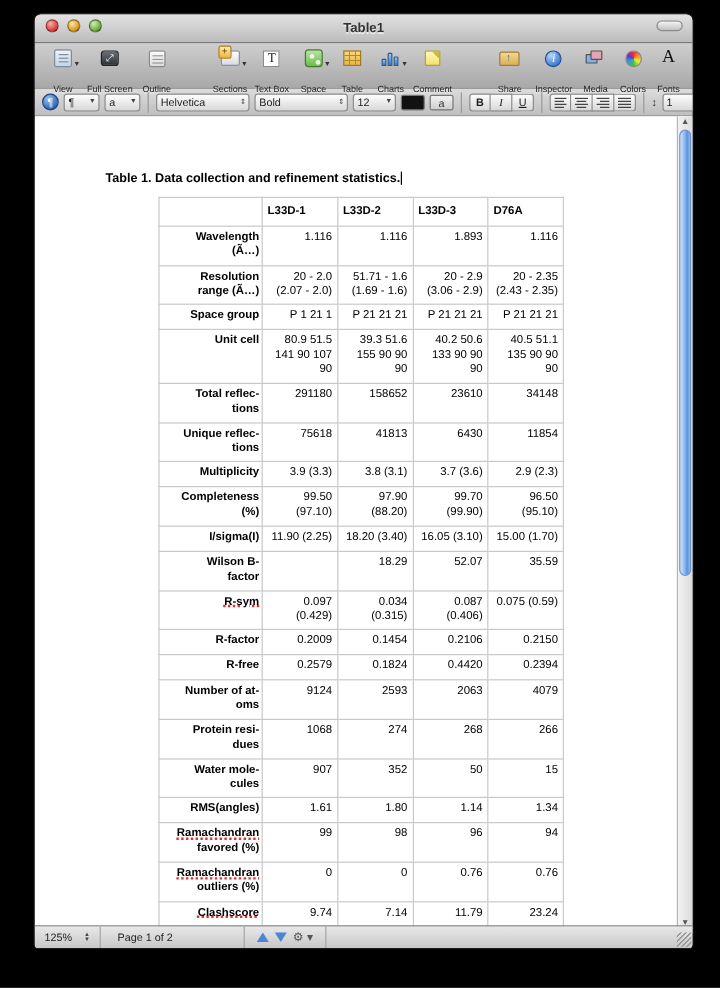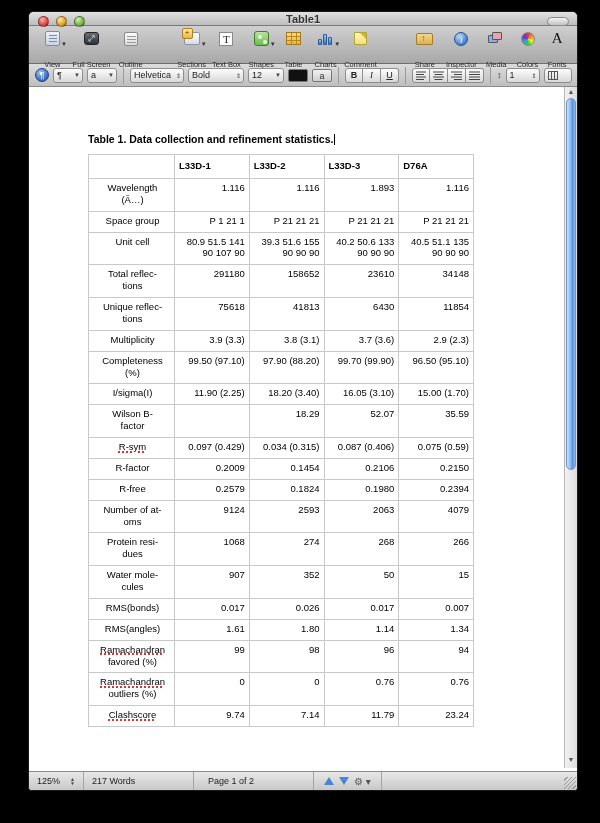--- a/index.html
+++ b/index.html
@@ -4,21 +4,21 @@
 <style>
   * { margin:0; padding:0; box-sizing:border-box; }
   html,body { width:600px; height:823px; background:#000; font-family:"Liberation Sans",sans-serif; overflow:hidden; }
   .window {
     position:absolute; left:28px; top:11px; width:550px; height:780px;
     border-radius:6px 6px 4px 4px; overflow:hidden; background:#fff;
     box-shadow:0 8px 24px rgba(0,0,0,.6); border:1px solid #1a1a1a;
   }
   
   .titlebar {
-    height:14px; background:linear-gradient(#e2e2e2,#bcbcbc);
+    height:24px; background:linear-gradient(#e2e2e2,#bcbcbc);
     border-bottom:1px solid #7a7a7a; position:relative;
     display:flex; align-items:center;
   }
   .tl-group { position:absolute; left:9px; top:4px; display:flex; gap:7px; }
   .tl { width:11px; height:11px; border-radius:50%; border:1px solid rgba(0,0,0,.35); }
   .tl.red { background:radial-gradient(circle at 35% 30%, #f7b3ad, #df4744 60%, #8e1f1d); }
   .tl.yellow { background:radial-gradient(circle at 35% 30%, #fde9ad, #dfa123 60%, #8e6314); }
   .tl.green { background:radial-gradient(circle at 35% 30%, #d2efb2, #77b247 60%, #3f6d1c); }
   .win-title { flex:1; text-align:center; font-size:11px; font-weight:bold; color:#333; text-shadow:0 1px 0 rgba(255,255,255,.6); }
   .tb-toggle { position:absolute; right:8px; top:5px; width:22px; height:9px; border-radius:5px;
@@ -82,25 +82,25 @@
   .fb-group { display:flex; flex:none; }
   .fb-group .fb-btn { border-radius:0; border-left-width:0; width:18px; justify-content:center; }
   .fb-group .fb-btn:first-child { border-radius:3px 0 0 3px; border-left-width:1px; }
   .fb-group .fb-btn:last-child { border-radius:0 3px 3px 0; }
   .al-svg { display:block; }
   
   .docarea { position:relative; height:681px; background:#fff; }
   .doc-content { position:absolute; left:59px; top:46px; width:412px; }
   .doc-title { font-size:10.5px; font-weight:bold; color:#000; margin-bottom:9px; position:relative; }
   .cursor-bar { display:inline-block; width:1px; height:11px; background:#000; vertical-align:-2px; margin-left:1px; }
-  table.stats { border-collapse:collapse; width:386px; table-layout:fixed; }
+  table.stats { border-collapse:collapse; width:338px; table-layout:fixed;margin-left:44px; }
   table.stats th, table.stats td { border:1px solid #c9c9c9; vertical-align:top; font-size:9.5px; line-height:1.25; }
   table.stats col.c0 { width:86px; }
   table.stats thead th { text-align:left; font-weight:bold; padding:5px 4px 6px 4px; }
-  table.stats tbody th { text-align:center; font-weight:normal; padding:3px 2px 5px 4px; white-space:pre-line; }
+  table.stats tbody th { text-align:right; font-weight:bold; padding:3px 2px 5px 4px; white-space:pre-line; }
   table.stats tbody td { text-align:right; padding:3px 4px 5px 3px; }
   .sp { text-decoration:underline; text-decoration-style:dotted; text-decoration-color:#e03030; text-decoration-thickness:2px; text-underline-offset:1px; }
   
   .vscroll { position:absolute; right:0; top:0; width:13px; height:681px; background:linear-gradient(90deg,#f2f2f2,#dcdcdc); border-left:1px solid #b5b5b5; }
   .vs-up { position:absolute; top:1px; left:0; width:12px; height:10px; font-size:7px; color:#555; text-align:center; }
   .vs-thumb { position:absolute; left:1px; top:11px; width:10px; height:372px; border-radius:6px;
       background:linear-gradient(90deg,#cde2fa,#8ab8f0 45%,#5b93dd 70%,#8ab8f0); border:1px solid #6f93c4; }
   .vs-down { position:absolute; bottom:2px; left:0; width:12px; height:10px; font-size:7px; color:#555; text-align:center; }
   
   .statusbar {
@@ -167,21 +167,21 @@
       <span class="ic">
           <span class="ic-textbox">T</span>
         </span>
       <span class="tb-label">Text Box</span>
     </div>
     <div class="tb-item">
       <span class="ic">
           <span class="ic-shapes"></span>
           <span class="caret">▼</span>
         </span>
-      <span class="tb-label">Shapes</span>
+      <span class="tb-label">Space</span>
     </div>
     <div class="tb-item" style="width:34px">
       <span class="ic">
           <span class="ic-table"></span>
         </span>
       <span class="tb-label">Table</span>
     </div>
     <div class="tb-item">
       <span class="ic">
           <span class="ic-charts">
@@ -240,25 +240,25 @@
     <span class="fb-sphere">¶</span>
     <span class="fb-combo" style="width:30px">
         <span>¶</span>
         <span class="ud">▼</span>
       </span>
     <span class="fb-combo" style="width:30px">
         <span>a</span>
         <span class="ud">▼</span>
       </span>
     <span class="fb-sep"></span>
-    <span class="fb-combo" style="width:54px">
+    <span class="fb-combo" style="width:78px">
         <span>Helvetica</span>
         <span class="ud">⇕</span>
       </span>
-    <span class="fb-combo" style="width:56px">
+    <span class="fb-combo" style="width:78px">
         <span>Bold</span>
         <span class="ud">⇕</span>
       </span>
     <span class="fb-combo" style="width:36px">
         <span>12</span>
         <span class="ud">▼</span>
       </span>
     <span class="fb-swatch black"></span>
     <span class="fb-swatch texta">a</span>
     <span class="fb-sep"></span>
@@ -349,20 +349,28 @@
         <tbody id="tbody-rows">
             <tr>
               <th>Wavelength
 (Ã…)</th>
               <td>1.116</td>
               <td>1.116</td>
               <td>1.893</td>
               <td>1.116</td>
             </tr>
             <tr>
+              <th>Resolution
+range (Ã…)</th>
+              <td>20  - 2.0 (2.07 - 2.0)</td>
+              <td>51.71  - 1.6 (1.69 - 1.6)</td>
+              <td>20  - 2.9 (3.06 - 2.9)</td>
+              <td>20  - 2.35 (2.43 - 2.35)</td>
+            </tr>
+            <tr>
               <th>Space group</th>
               <td>P 1 21 1</td>
               <td>P 21 21 21</td>
               <td>P 21 21 21</td>
               <td>P 21 21 21</td>
             </tr>
             <tr>
               <th>Unit cell</th>
               <td>80.9 51.5 141 90 107 90</td>
               <td>39.3 51.6 155 90 90 90</td>
@@ -426,21 +434,21 @@
               <th>R-factor</th>
               <td>0.2009</td>
               <td>0.1454</td>
               <td>0.2106</td>
               <td>0.2150</td>
             </tr>
             <tr>
               <th>R-free</th>
               <td>0.2579</td>
               <td>0.1824</td>
-              <td>0.1980</td>
+              <td>0.4420</td>
               <td>0.2394</td>
             </tr>
             <tr>
               <th>Number of at-
 oms</th>
               <td>9124</td>
               <td>2593</td>
               <td>2063</td>
               <td>4079</td>
             </tr>
@@ -454,27 +462,20 @@
             </tr>
             <tr>
               <th>Water mole-
 cules</th>
               <td>907</td>
               <td>352</td>
               <td>50</td>
               <td>15</td>
             </tr>
             <tr>
-              <th>RMS(bonds)</th>
-              <td>0.017</td>
-              <td>0.026</td>
-              <td>0.017</td>
-              <td>0.007</td>
-            </tr>
-            <tr>
               <th>RMS(angles)</th>
               <td>1.61</td>
               <td>1.80</td>
               <td>1.14</td>
               <td>1.34</td>
             </tr>
             <tr>
               <th><span class="sp">Ramachandran</span>
 favored (%)</th>
               <td>99</td>
@@ -509,23 +510,20 @@
   </div>
 
   <div class="statusbar">
     <div class="sb-seg sb-zoom">
       <span>125%</span>
       <span class="sb-stepper">
           <span>▲</span>
           <span>▼</span>
         </span>
     </div>
-    <div class="sb-seg sb-words">
-      <span>217 Words</span>
-    </div>
     <div class="sb-seg sb-page">
       <span>Page 1 of 2</span>
     </div>
     <div class="sb-nav">
       <span class="tri-up"></span>
       <span class="tri-down"></span>
       <span class="gear">⚙ ▾</span>
     </div>
     <div class="grip"></div>
   </div>

